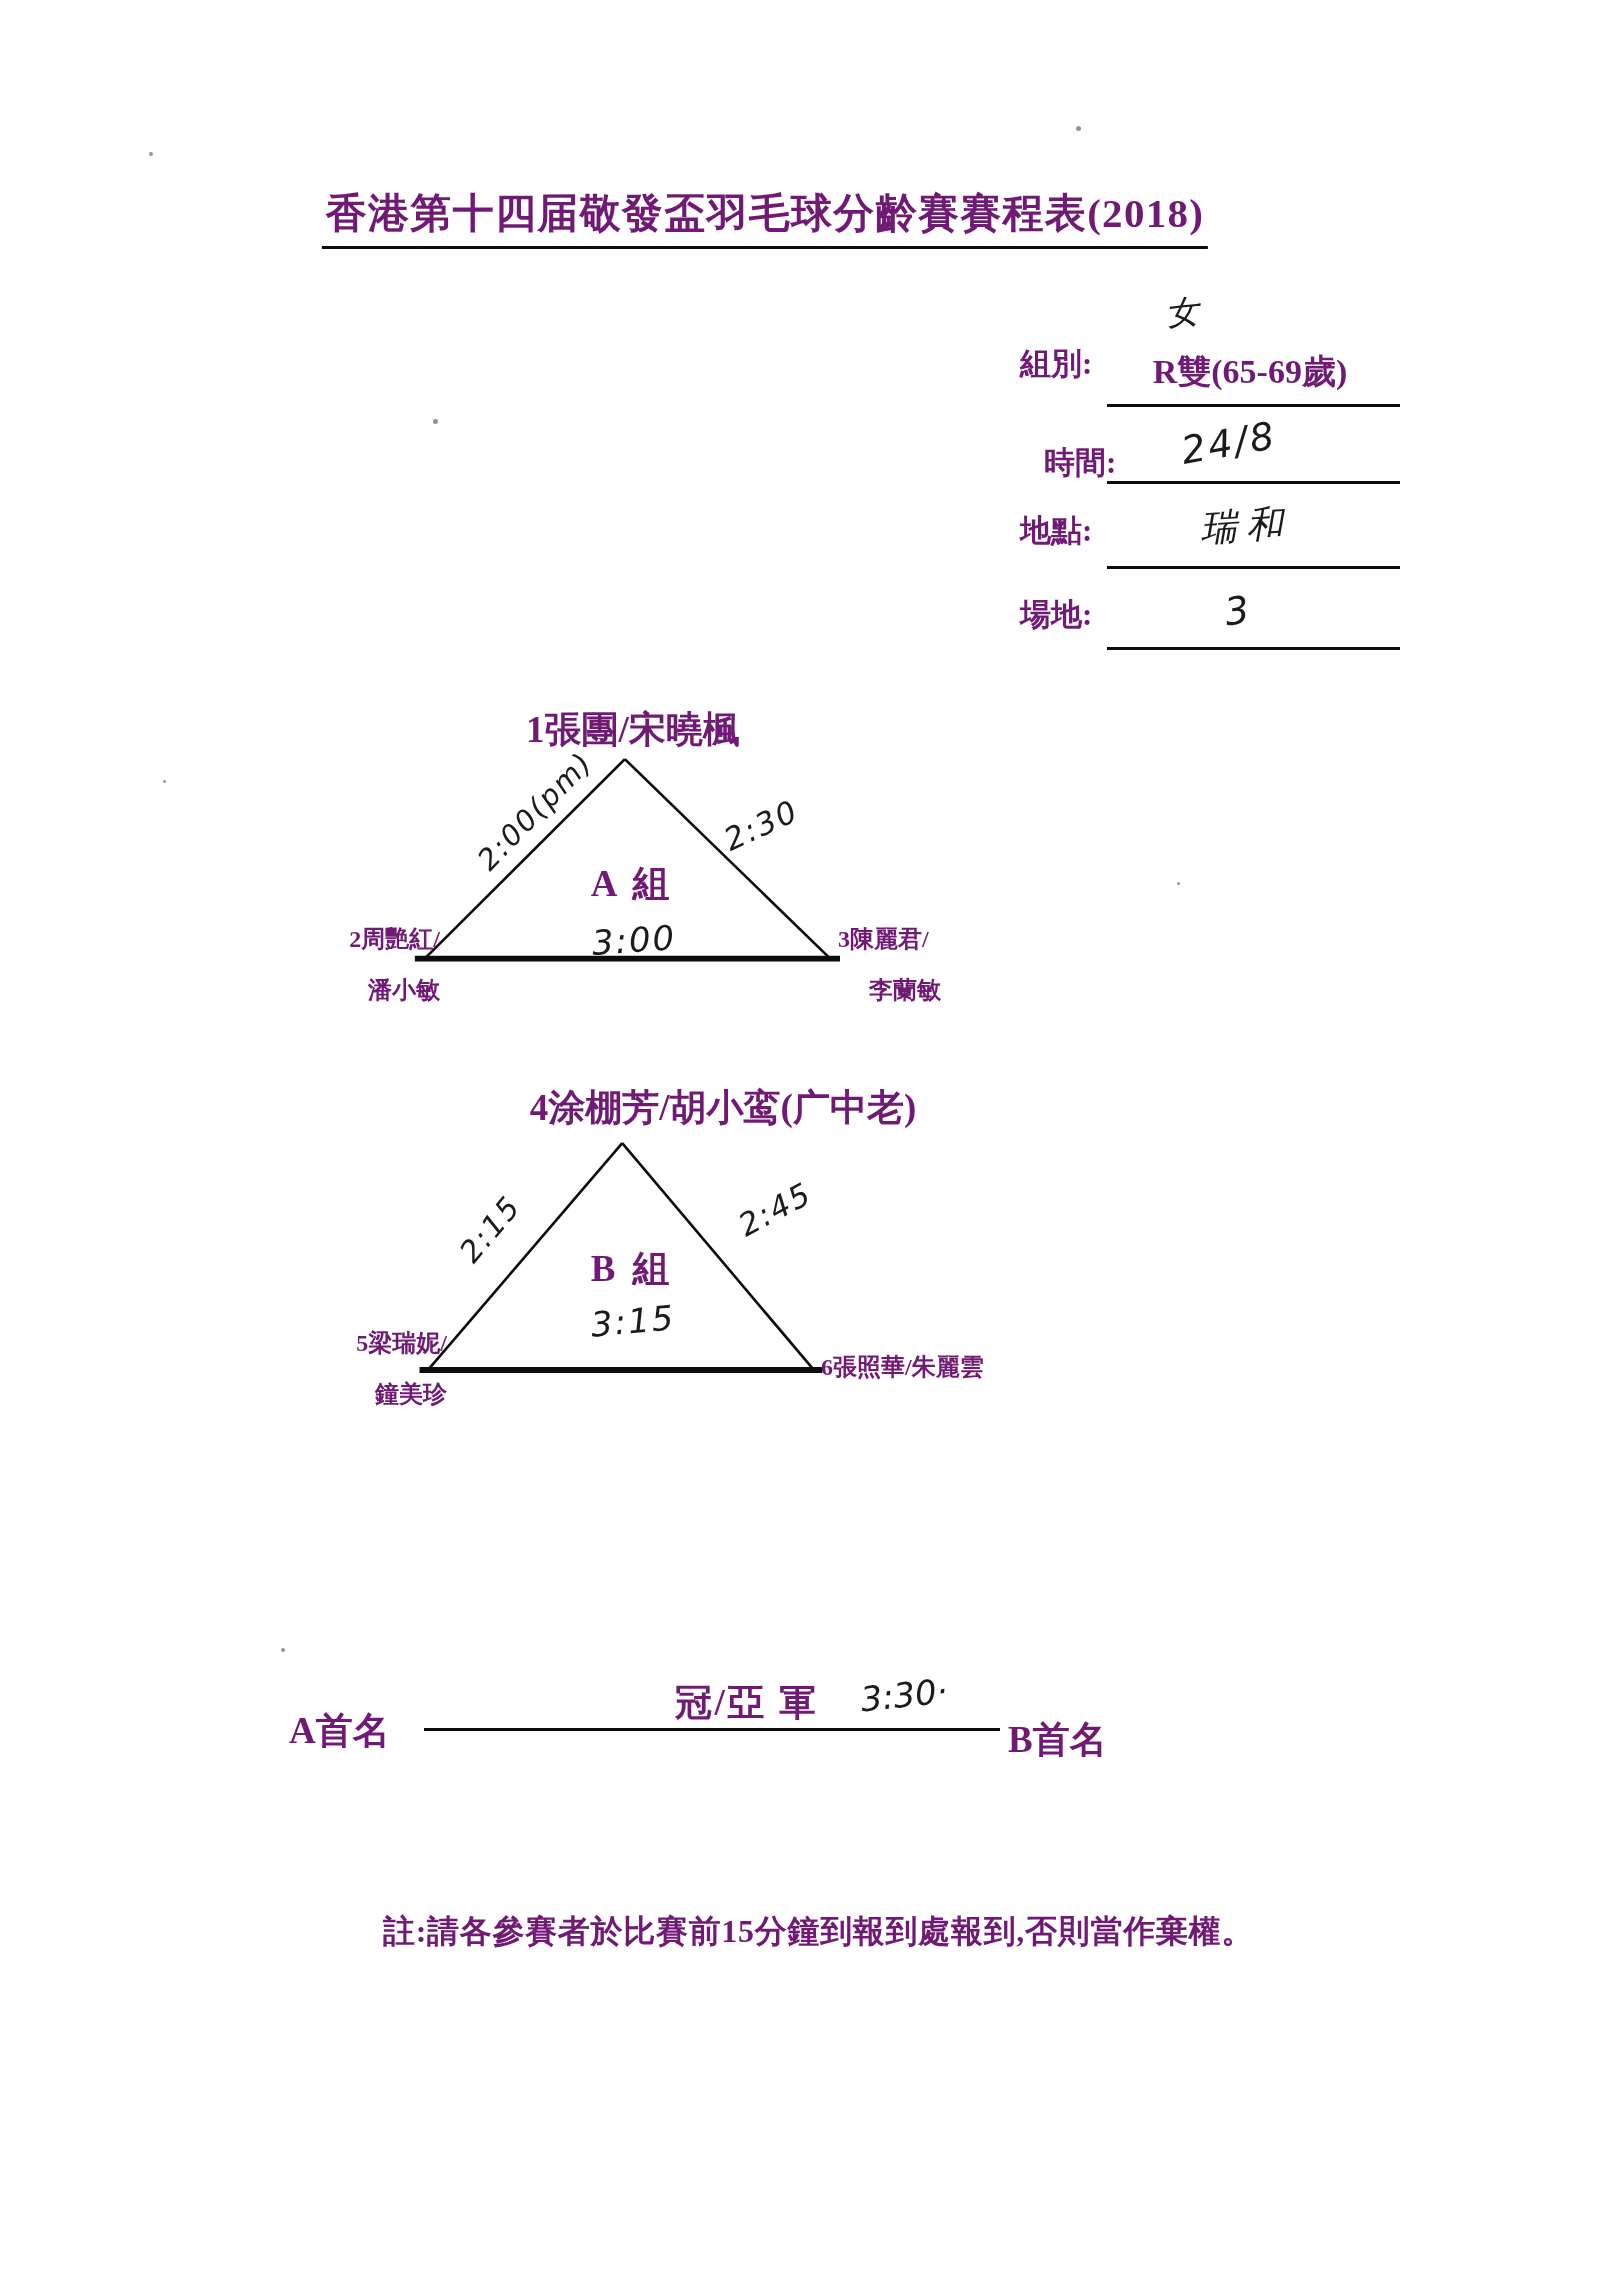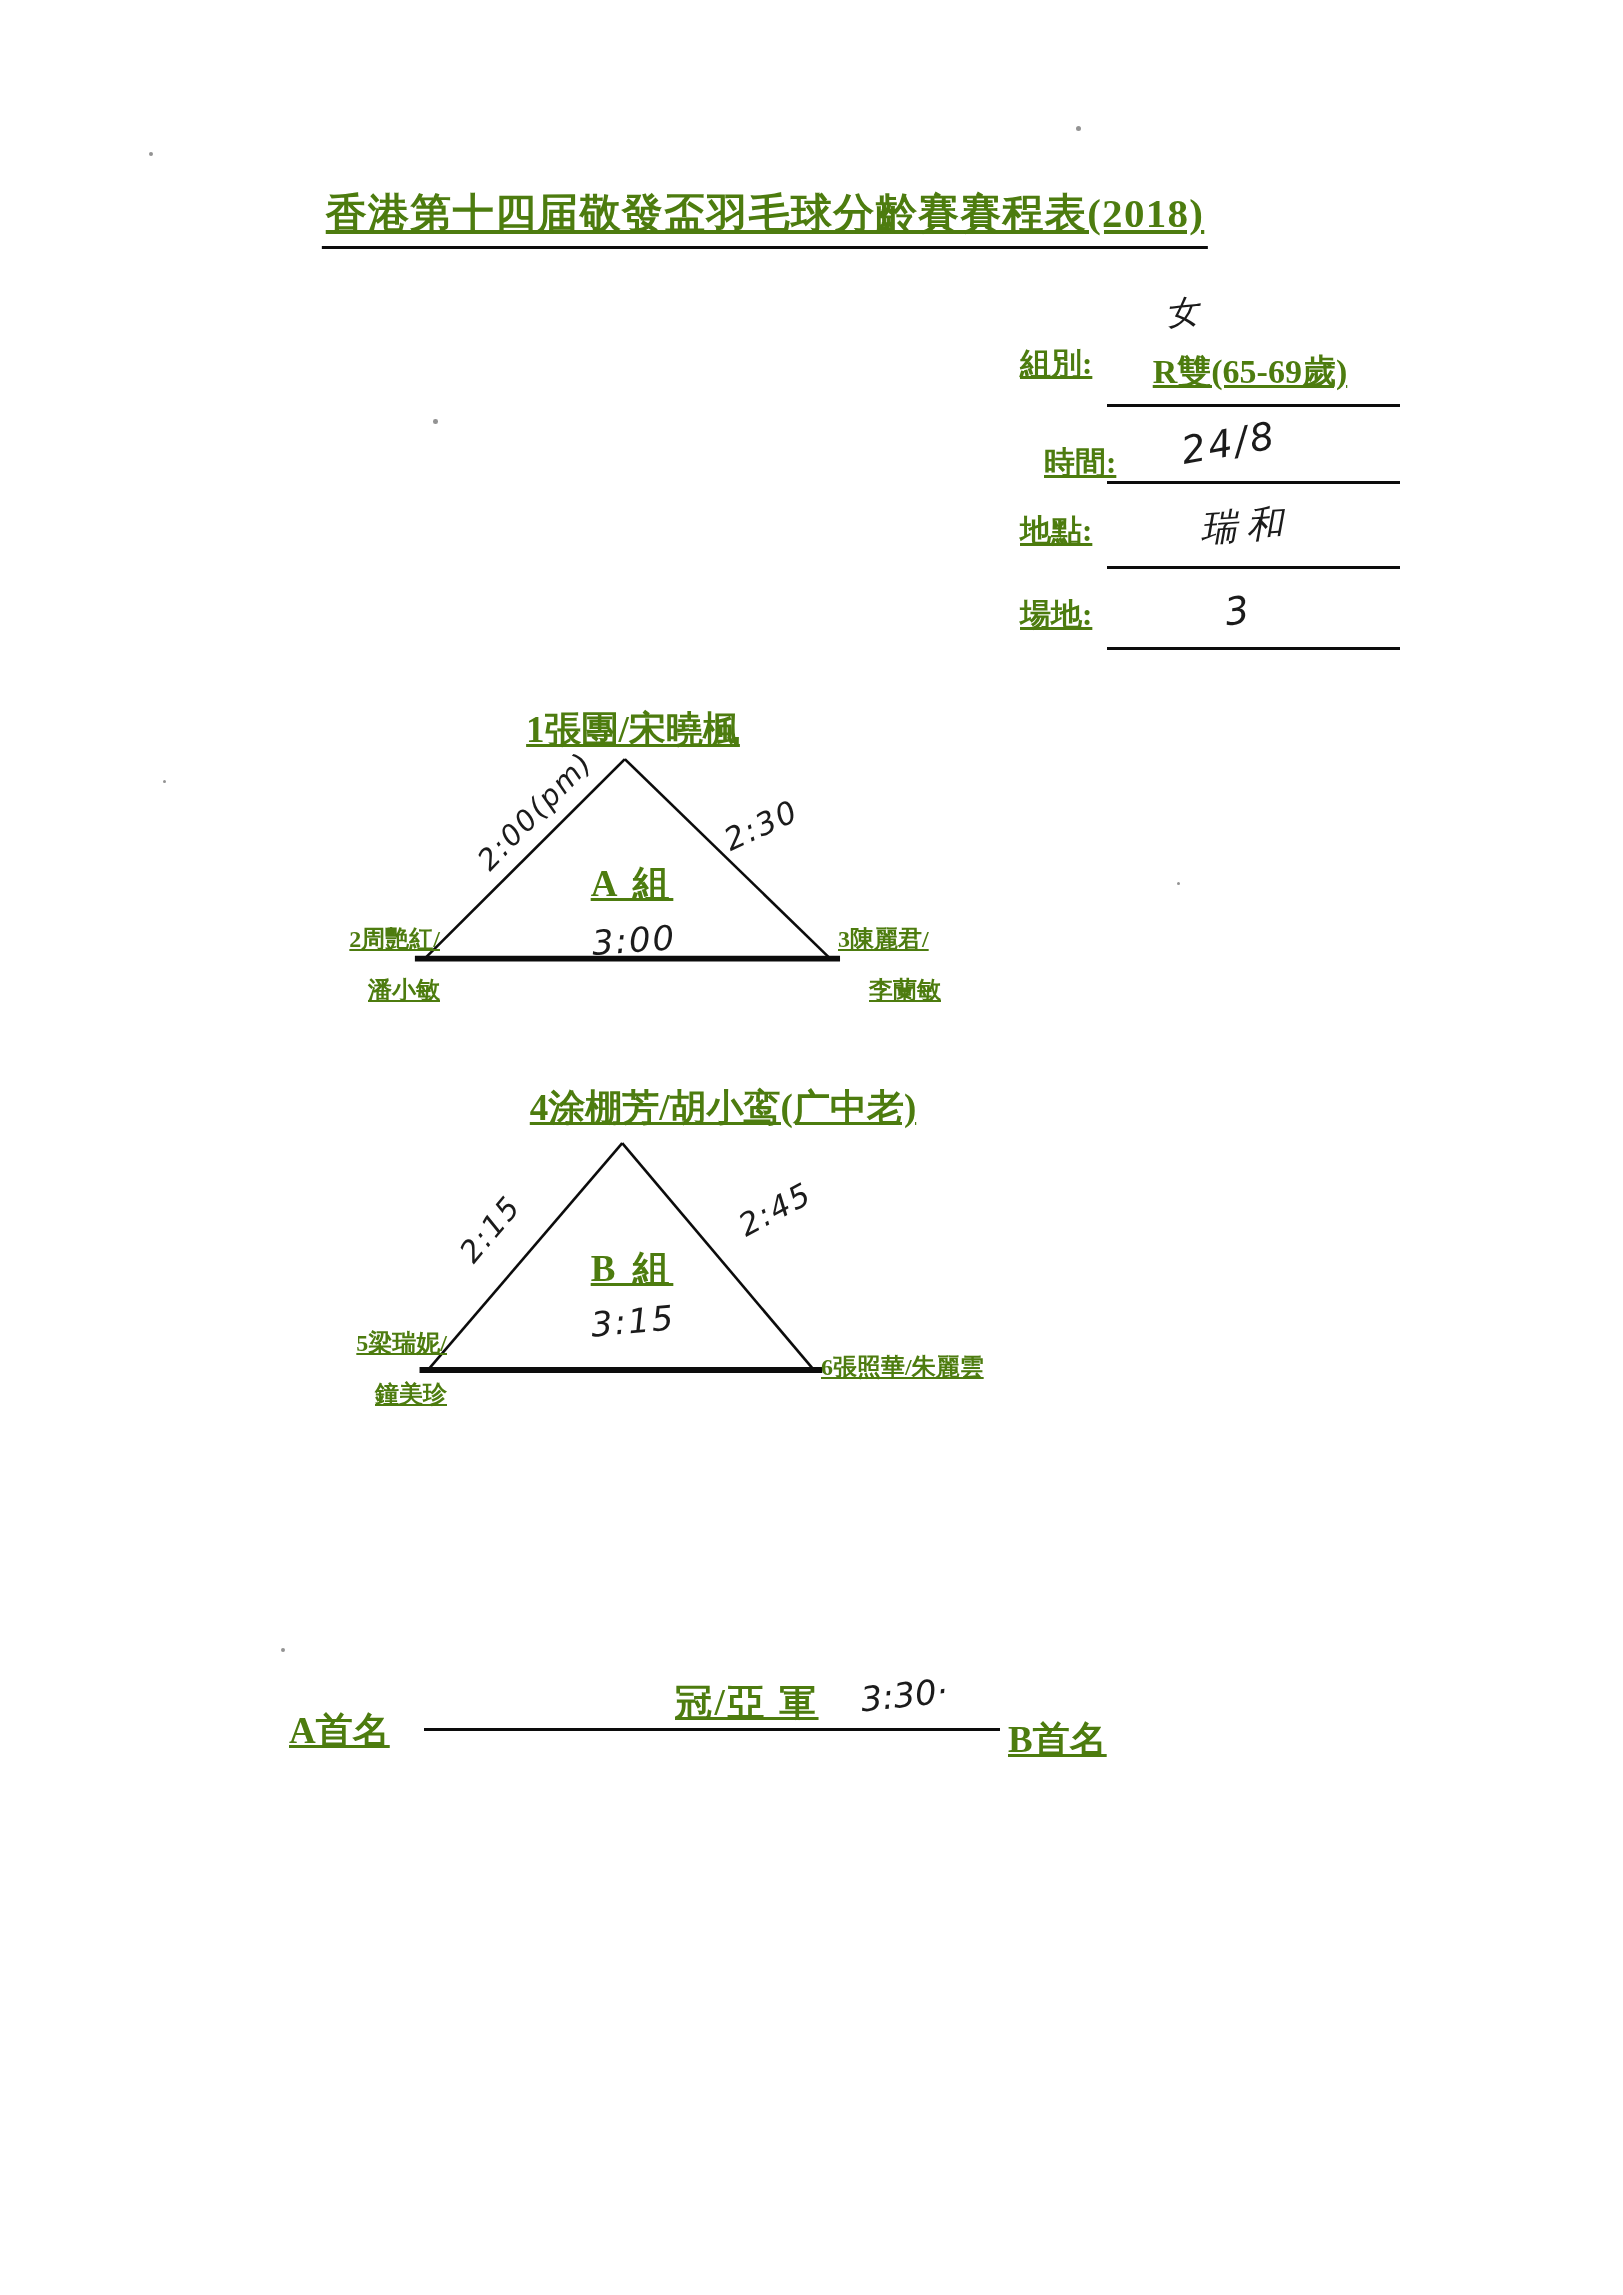--- a/index.html
+++ b/index.html
@@ -9,21 +9,21 @@
     width: 1623px;
     height: 2295px;
     background: #ffffff;
     overflow: hidden;
     font-family: "Liberation Serif", serif;
     color: #0c0c0c;
   }
   .abs { position: absolute; white-space: nowrap; }
 
   
-  .printed { font-weight: 700; color: #4d7c0f; text-decoration: underline; }
+  .printed { font-weight: 700; color: #701a75; }
 
   
   .hw {
     font-family: "DejaVu Sans", sans-serif;
     font-style: italic;
     font-weight: 500;
     color: #1b1b1b;
   }
 
   
@@ -169,20 +169,21 @@
   </div>
 
   <div>
     <span class="abs printed final-left">A首名</span>
     <span class="abs printed final-center">冠/亞 軍</span>
     <span class="abs hw final-time">3:30·</span>
     <span class="abs printed final-right">B首名</span>
     <div class="abs final-rule"></div>
   </div>
 
+  <div class="abs printed note">註:請各參賽者於比賽前15分鐘到報到處報到,否則當作棄權。</div>
 
   <div class="speck sp1"></div>
   <div class="speck sp2"></div>
   <div class="speck sp3"></div>
   <div class="speck sp4"></div>
   <div class="speck sp5"></div>
   <div class="speck sp6"></div>
 
 </div>
 

